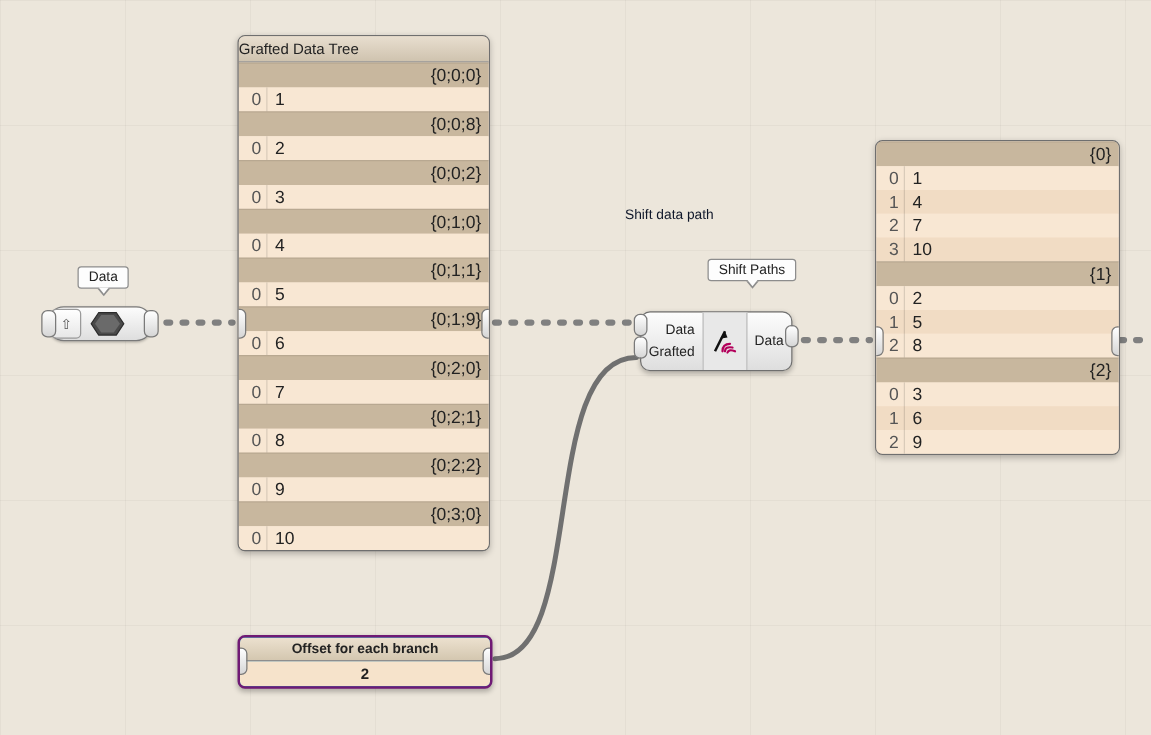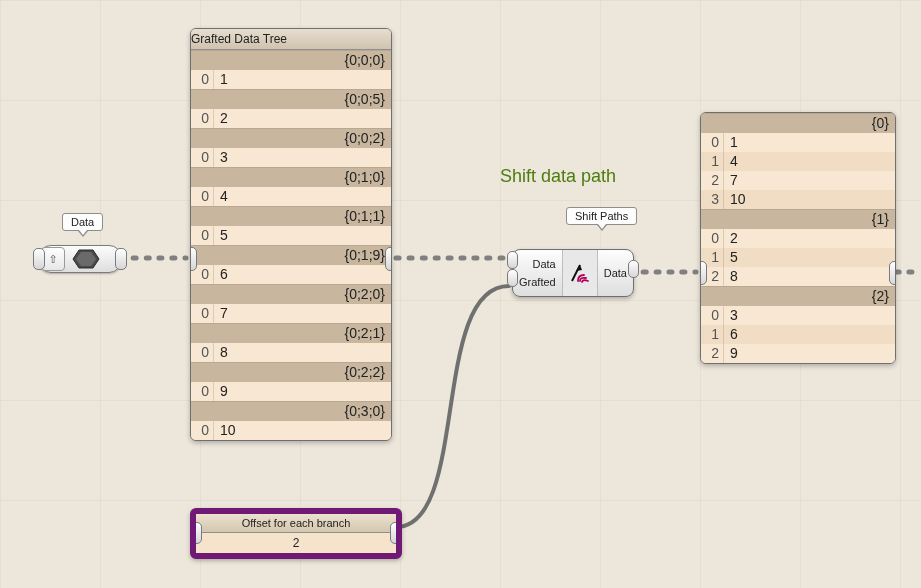--- a/index.html
+++ b/index.html
@@ -63,25 +63,25 @@
   .comp .col{display:flex;flex-direction:column;}
   .comp .inputs,.comp .outputs{justify-content:center;}
   .comp .port{height:18px;line-height:18px;padding:0 6px;white-space:nowrap;}
   .comp .inputs .port{text-align:right;}
   .comp .outputs .port{text-align:left;}
   .comp .iconcell{width:34px;display:flex;align-items:center;justify-content:center;
     background:#e8e8e8;border-left:1px solid #bdbdbd;border-right:1px solid #bdbdbd;}
   .comp .grip{width:9px;height:16px;}
 
   
-  .section-label{position:absolute;font-size:18px;color:#4d7c0f;}
-
-  
-  .slider{position:absolute;background:#0369a1;border:6px solid #701a75;
-    border-radius:6px;box-shadow:0 2px 4px rgba(0,0,0,.25);overflow:hidden;}
+  .section-label{position:absolute;font-size:11px;color:#0f172a;}
+
+  
+  .slider{position:absolute;background:#0369a1;border:2px solid #701a75;
+    border-radius:6px;box-shadow:0 2px 4px rgba(0,0,0,.25);overflow:hidden;font-weight:bold;}
   .slider .titlebar{height:18px;line-height:18px;text-align:center;font-size:11px;
     background:linear-gradient(#ece1cf,#d4c7b0);border-bottom:1px solid #8e8e8e;}
   .slider .value{height:20px;line-height:20px;text-align:center;font-size:12px;
     background:#f6e3cb;}
   .slider .grip{width:10px;height:20px;}
 </style>
 </head>
 <body>
 
 <div class="canvas">
@@ -117,21 +117,21 @@
   </div>
 
   <div class="panel" id="grafted" style="left:190px;top:28px;width:200px;">
     <div class="titlebar">Grafted Data Tree</div>
     <div class="rows">
         <div class="prow header">{0;0;0}</div>
         <div class="prow data">
           <div class="idx">0</div>
           <div class="val">1</div>
         </div>
-        <div class="prow header">{0;0;5}</div>
+        <div class="prow header">{0;0;8}</div>
         <div class="prow data">
           <div class="idx">0</div>
           <div class="val">2</div>
         </div>
         <div class="prow header">{0;0;2}</div>
         <div class="prow data">
           <div class="idx">0</div>
           <div class="val">3</div>
         </div>
         <div class="prow header">{0;1;0}</div>

